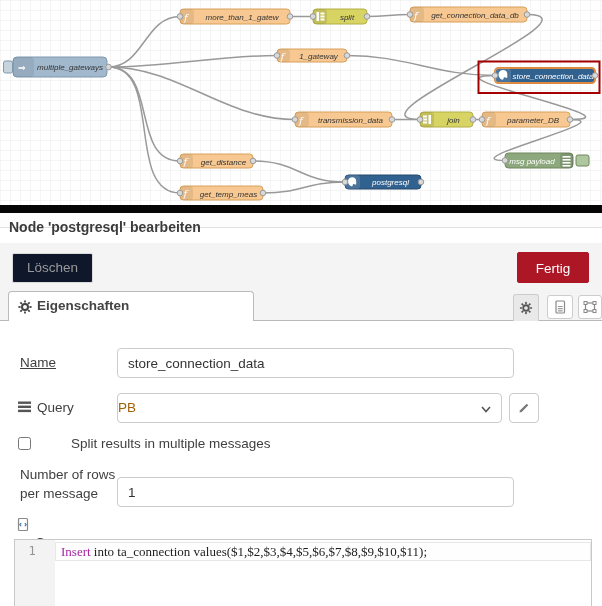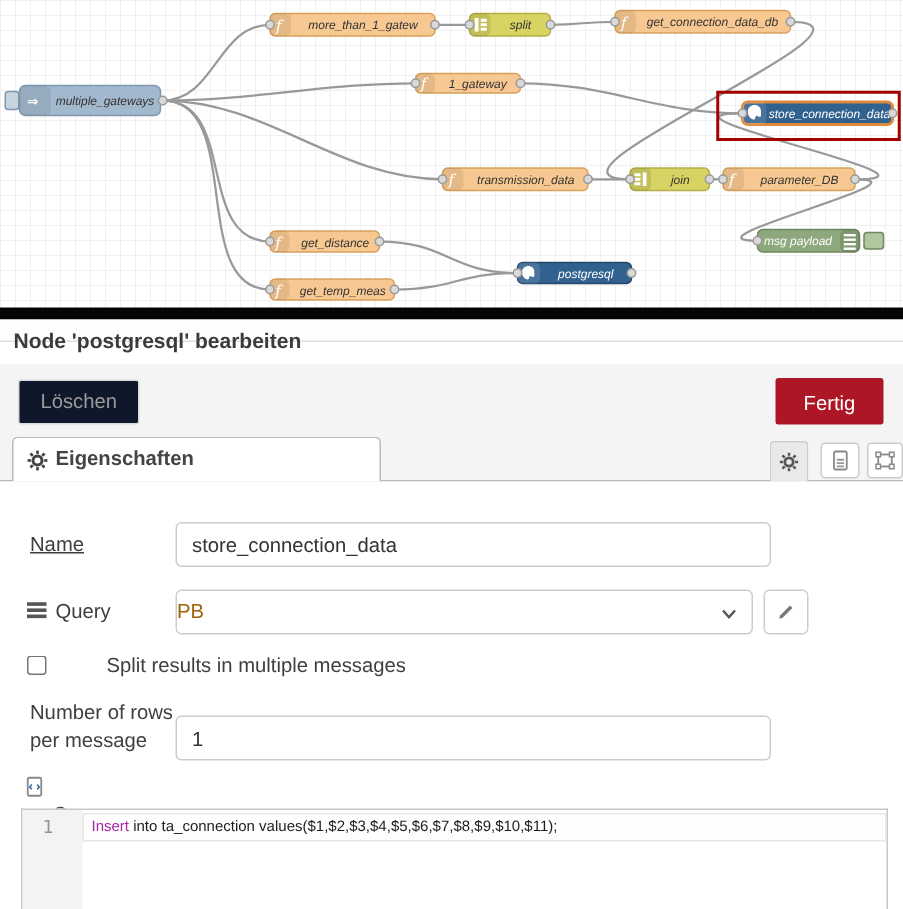--- a/index.html
+++ b/index.html
@@ -55,21 +55,21 @@
   
   .editor{position:absolute;left:14px;top:218px;width:578px;height:67px;background:#fff;
           border:1px solid #c8c8c8;border-bottom:none;box-sizing:border-box;overflow:hidden;}
   .gutter{position:absolute;left:0;top:0;width:40px;height:100%;background:#f3f3f3;}
   .code-row{position:absolute;left:0;top:2px;width:100%;height:19px;}
   .code-row .hl{position:absolute;left:40px;right:0;top:0;height:19px;border:1px solid #e7e7e7;
                 box-sizing:border-box;background:#fefefe;}
   .lineno{position:absolute;left:0;top:0;width:34px;height:19px;line-height:19px;text-align:center;
           font-family:"DejaVu Sans Mono",monospace;font-size:12px;color:#949494;}
   .code-line{position:absolute;left:46px;top:0;height:14px;line-height:19px;white-space:pre;
-             font-family:Liberation Sans, sans-serif;font-size:10px;color:#1d1d1d;}
+             font-family:Liberation Serif, serif;font-size:13px;color:#1d1d1d;}
   .kw{color:#a626a4;}
 </style>
 </head>
 <body>
 
 <div class="screen">
 
   <svg class="canvas" width="602" height="205" viewBox="0 0 602 205">
     <defs>
       <pattern id="grid" width="10" height="10" patternUnits="userSpaceOnUse">

